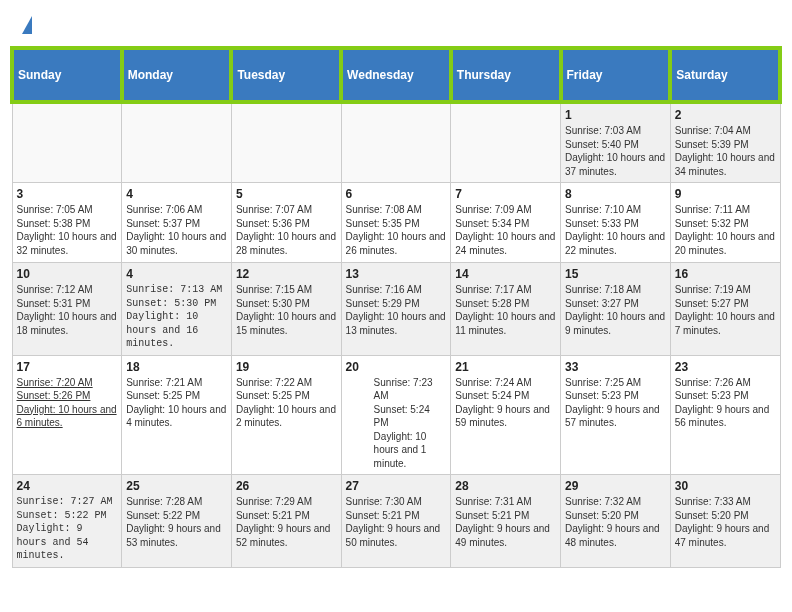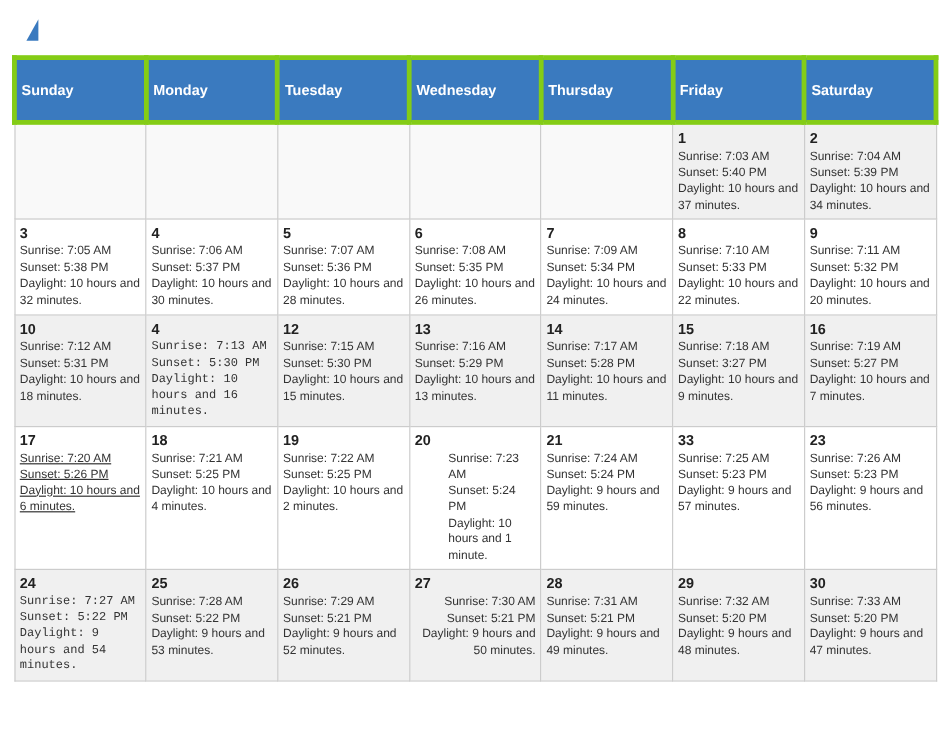--- a/index.html
+++ b/index.html
@@ -286,21 +286,21 @@
 Daylight: 9 hours and 53 minutes.</div>
         </td>
         <td class="shaded">
           <div class="day-num">26</div>
           <div class="day-info" style="white-space: pre-line;">Sunrise: 7:29 AM
 Sunset: 5:21 PM
 Daylight: 9 hours and 52 minutes.</div>
         </td>
         <td class="shaded">
           <div class="day-num">27</div>
-          <div class="day-info" style="white-space: pre-line; text-align: right;">Sunrise: 7:30 AM
+          <div class="day-info" style="white-space: pre-line;">Sunrise: 7:30 AM
 Sunset: 5:21 PM
 Daylight: 9 hours and 50 minutes.</div>
         </td>
         <td class="shaded">
           <div class="day-num">28</div>
           <div class="day-info" style="white-space: pre-line;">Sunrise: 7:31 AM
 Sunset: 5:21 PM
 Daylight: 9 hours and 49 minutes.</div>
         </td>
         <td class="shaded">

